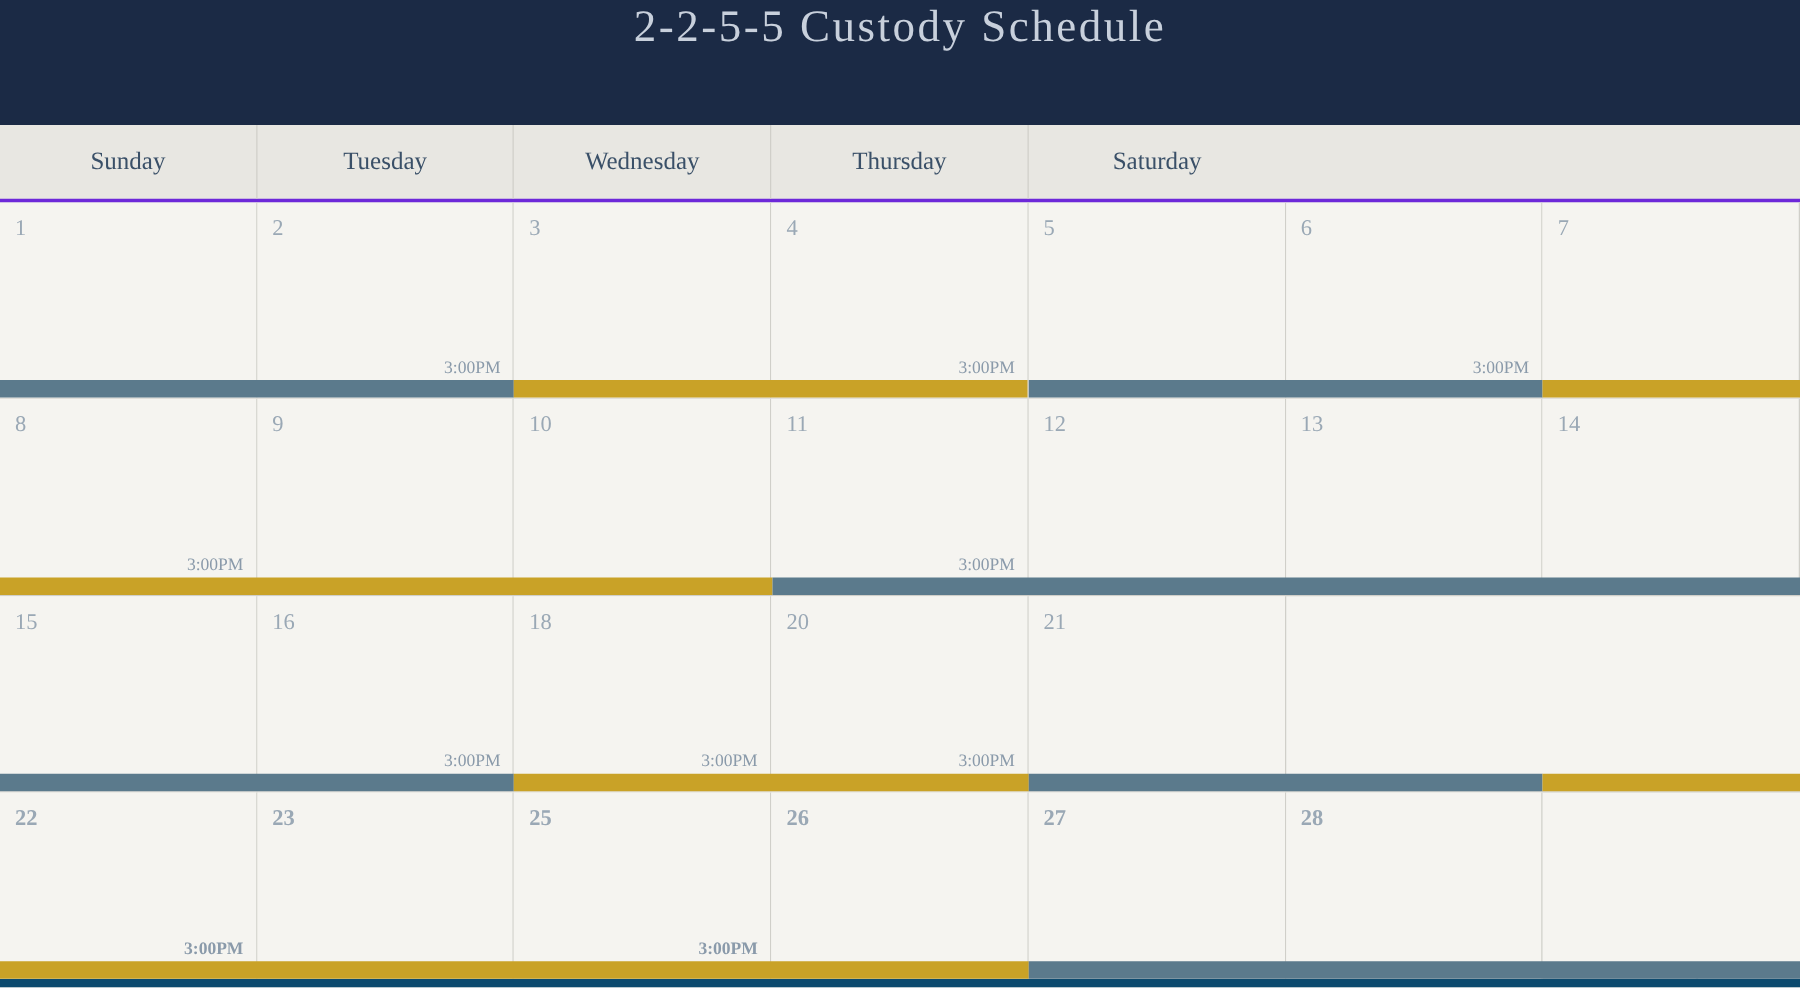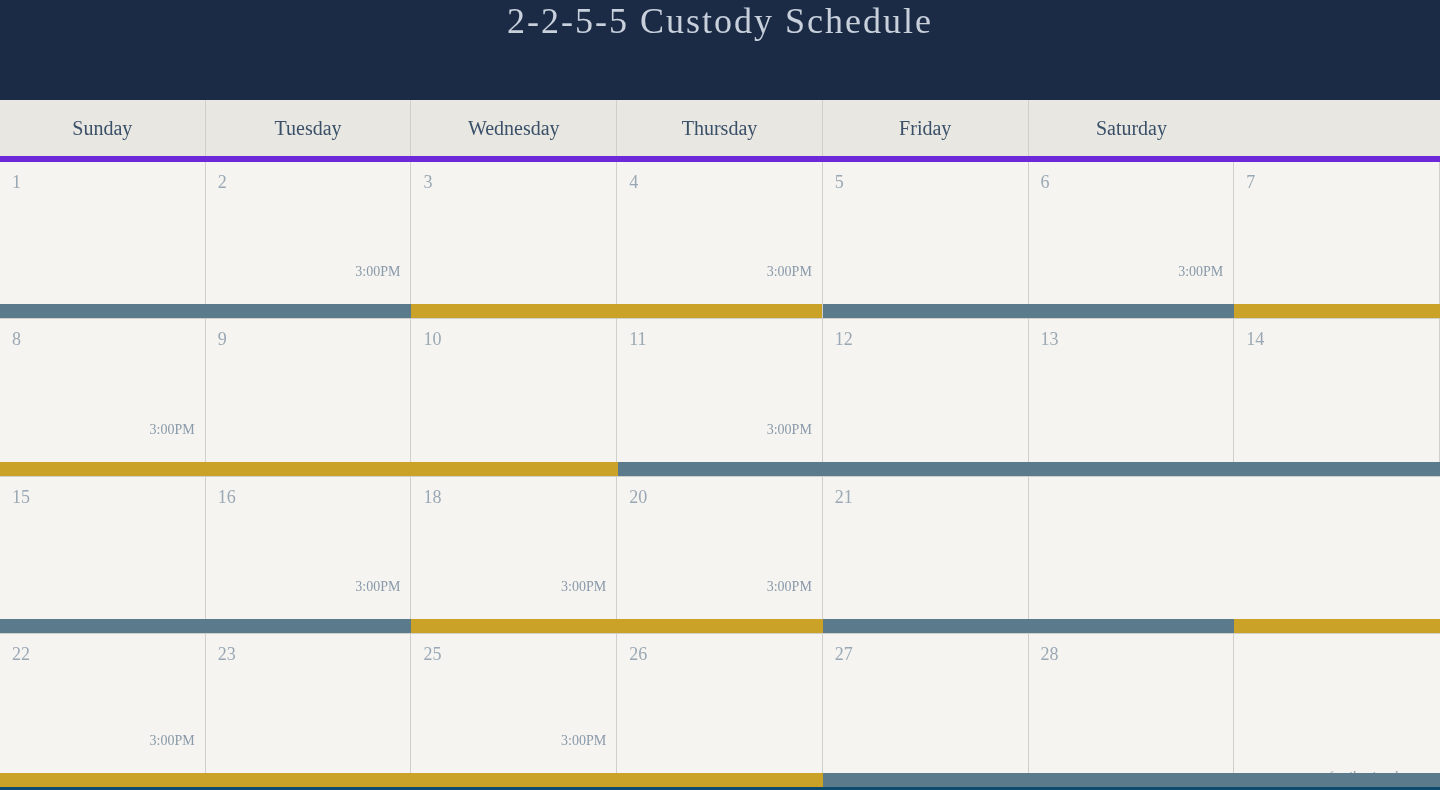--- a/index.html
+++ b/index.html
@@ -32,21 +32,21 @@
       width: 100%;
       height: 690px;
       display: flex;
       flex-direction: column;
     }
 
     .day-headers {
       display: grid;
       grid-template-columns: repeat(7, 1fr);
       background: #e8e7e2;
-      border-bottom: 6px solid #6d28d9;
+      border-bottom: 3px solid #6d28d9;
       height: 62px;
     }
 
     .day-header {
       display: flex;
       align-items: center;
       justify-content: center;
       color: #3a5068;
       font-size: 20px;
       font-weight: 400;
@@ -65,21 +65,22 @@
     }
 
     .calendar-row {
       display: grid;
       grid-template-columns: repeat(7, 1fr);
       flex: 1;
       position: relative;
     }
 
     .calendar-row:not(:last-child) {
-      border-bottom: 3px solid #0c4a6e;
+      border-bottom: 7px solid #0c4a6e;
+      font-weight: bold;
     }
 
     .day-cell {
       border-right: 1px solid #d0cfc9;
       padding: 10px 12px;
       background: #f5f4f0;
       position: relative;
       display: flex;
       flex-direction: column;
       min-height: 135px;
@@ -93,21 +94,21 @@
       font-size: 18px;
       color: #9aa8b5;
       font-family: Georgia, serif;
       margin-bottom: 4px;
     }
 
     .time-label {
       font-size: 14px;
       color: #8a9aaa;
       position: absolute;
-      bottom: 38px;
+      bottom: 15px;
       right: 10px;
       font-family: Georgia, serif;
     }
 
     .row-bar {
       position: absolute;
       bottom: 0;
       height: 14px;
       z-index: 2;
     }
@@ -158,21 +159,20 @@
 <div class="header">
   <h1 class="header-title">2-2-5-5 Custody Schedule</h1>
 </div>
 
 <div class="calendar-wrapper">
   <div class="day-headers">
     <div class="day-header">Sunday</div>
     <div class="day-header">Tuesday</div>
     <div class="day-header">Wednesday</div>
     <div class="day-header">Thursday</div>
-    <div class="day-header">Friday</div>
     <div class="day-header">Saturday</div>
   </div>
 
   <div class="calendar-grid">
 
     <div class="row-container">
       <div class="calendar-row row1">
         <div class="day-cell">
           <span class="day-number">1</span>
         </div>

